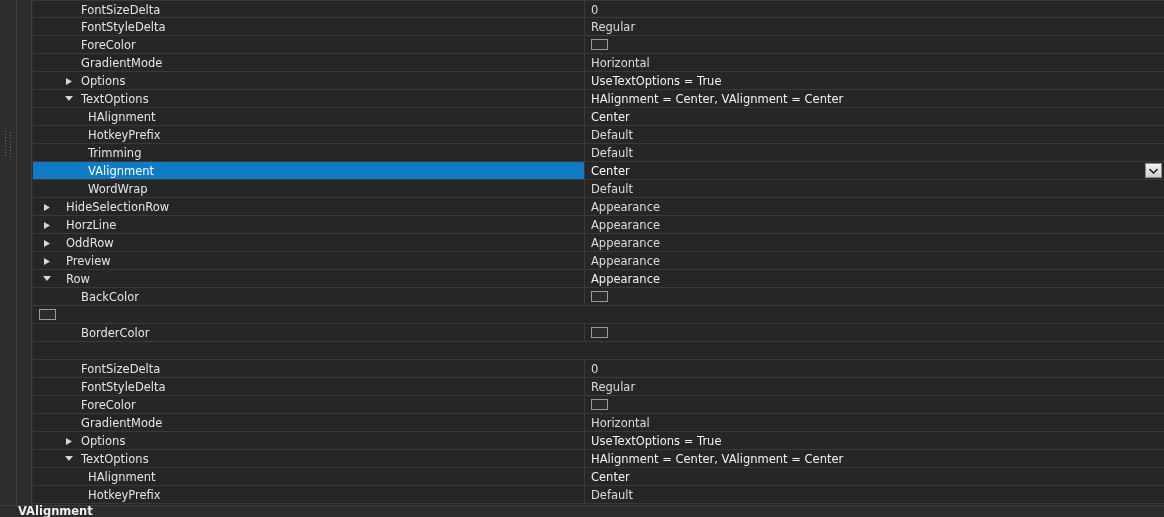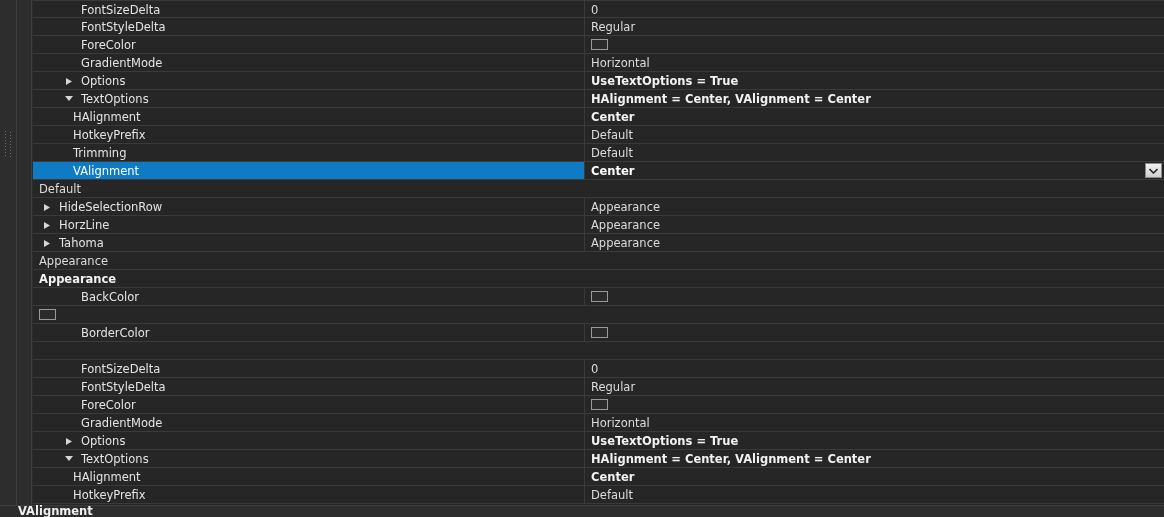--- a/index.html
+++ b/index.html
@@ -102,42 +102,42 @@
     padding-left: 6px;
     overflow: hidden;
     background: #262626;
     color: #dcdcdc;
   }
 
   .name-text {
     display: block;
     color: #e4e4e4;
   }
-  .lvl0 .name-text { padding-left: 26px; }
+  .lvl0 .name-text { padding-left: 33px; }
   .lvl1 .name-text { padding-left: 48px; }
-  .lvl2 .name-text { padding-left: 40px; }
+  .lvl2 .name-text { padding-left: 40px; margin-left: 15px; }
 
   
   .expander {
     position: absolute;
     top: 0;
     width: 14px;
     height: 18px;
     line-height: 18px;
     text-align: center;
     color: #d4d4d4;
     font-size: 8px;
   }
   .lvl0 .expander { left: 7px; }
   .lvl1 .expander { left: 29px; }
 
   .expander svg { display: block; margin: 6px auto 0; }
 
   
-  .bold { font-weight: bold; color: #f2f2f2; }
+  .bold { font-weight: normal; color: #f2f2f2; }
 
   
   .swatch {
     display: inline-block;
     width: 17px;
     height: 11px;
     background: #2b2b2b;
     border: 1px solid #9a9a9a;
     box-sizing: border-box;
     vertical-align: middle;
@@ -292,20 +292,23 @@
         <div class="cell-name">
           <span class="name-text">VAlignment</span>
         </div>
         <div class="cell-value"><span class="bold">Center</span><span class="dropdown-btn">
             <svg width="9" height="6" viewBox="0 0 9 6">
               <path d="M0.5 1 L4.5 5 L8.5 1" stroke="#2a2a2a" stroke-width="1.6" fill="none"></path>
             </svg>
           </span></div>
       </div>
       <div class="row lvl2">
+        <div class="cell-name">
+          <span class="name-text">WordWrap</span>
+        </div>
         <div class="cell-value"><span>Default</span></div>
       </div>
       <div class="row lvl0">
         <div class="cell-name">
           <span class="expander">
             <svg width="6" height="7" viewBox="0 0 6 7">
               <path d="M0 0 L6 3.5 L0 7 Z" fill="#d6d6d6"></path>
             </svg>
           </span>
           <span class="name-text">HideSelectionRow</span>
@@ -323,28 +326,44 @@
         </div>
         <div class="cell-value"><span>Appearance</span></div>
       </div>
       <div class="row lvl0">
         <div class="cell-name">
           <span class="expander">
             <svg width="6" height="7" viewBox="0 0 6 7">
               <path d="M0 0 L6 3.5 L0 7 Z" fill="#d6d6d6"></path>
             </svg>
           </span>
-          <span class="name-text">Tahoma</span>
+          <span class="name-text">OddRow</span>
         </div>
         <div class="cell-value"><span>Appearance</span></div>
       </div>
       <div class="row lvl0">
+        <div class="cell-name">
+          <span class="expander">
+            <svg width="6" height="7" viewBox="0 0 6 7">
+              <path d="M0 0 L6 3.5 L0 7 Z" fill="#d6d6d6"></path>
+            </svg>
+          </span>
+          <span class="name-text">Preview</span>
+        </div>
         <div class="cell-value"><span>Appearance</span></div>
       </div>
       <div class="row lvl0">
+        <div class="cell-name">
+          <span class="expander">
+            <svg width="8" height="5" viewBox="0 0 8 5">
+              <path d="M0 0 L8 0 L4 5 Z" fill="#d6d6d6"></path>
+            </svg>
+          </span>
+          <span class="name-text">Row</span>
+        </div>
         <div class="cell-value"><span class="bold">Appearance</span></div>
       </div>
       <div class="row lvl1">
         <div class="cell-name">
           <span class="name-text">BackColor</span>
         </div>
         <div class="cell-value"><span class="swatch"></span></div>
       </div>
       <div class="row lvl1">
         <div class="cell-value"><span class="swatch"></span></div>

